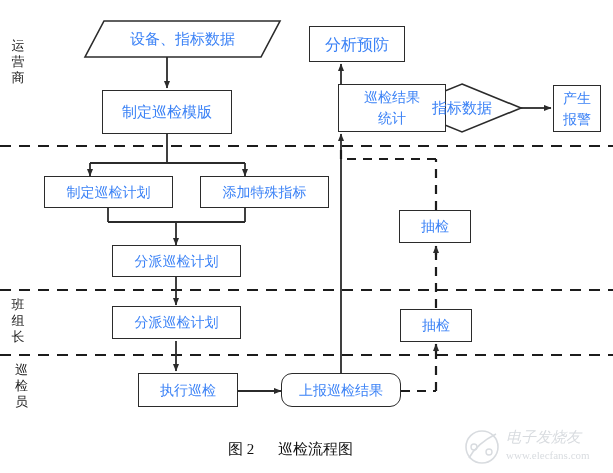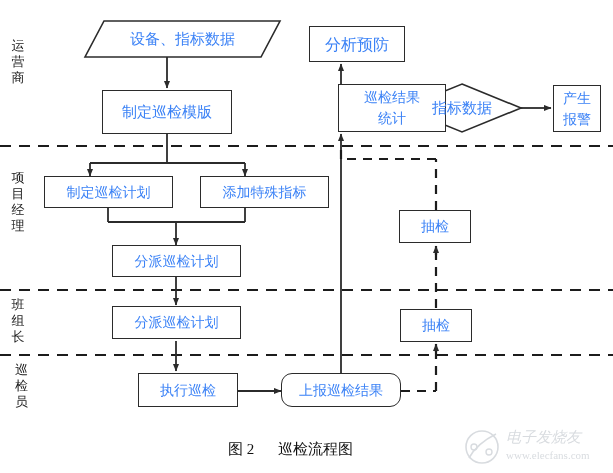--- a/index.html
+++ b/index.html
@@ -137,21 +137,20 @@
       <line x1="436" y1="210" x2="436" y2="159"></line>
       <line x1="436" y1="159" x2="341" y2="159"></line>
     </g>
 
     <g stroke="#1c1c1c" stroke-width="2.2" fill="none">
       <line x1="341" y1="159" x2="341" y2="150" stroke-dasharray="9 7"></line>
     </g>
   </svg>
 
   <div class="lane-label" style="left:8px; top:38px;">运营商</div>
-  <div class="lane-label" style="left:8px; top:170px;">项目经理</div>
   <div class="lane-label" style="left:8px; top:297px;">班组长</div>
   <div class="lane-label" style="left:8px; top:362px;text-align:right;">巡检员</div>
 
   <div class="node shapeless" style="left:85px; top:21px; width:195px; height:36px; font-size:15px;">设备、指标数据</div>
 
   <div class="node rect" style="left:102px; top:90px; width:130px; height:44px; font-size:15px;">制定巡检模版</div>
 
   <div class="node rect" style="left:303px; top:26px; width:96px; height:36px; font-size:16px;margin-left:6px;">分析预防</div>
 
   <div class="node rect" style="left:297px; top:84px; width:108px; height:48px; white-space:pre-line; font-size:14px; line-height:21px;margin-left:41px;">巡检结果

